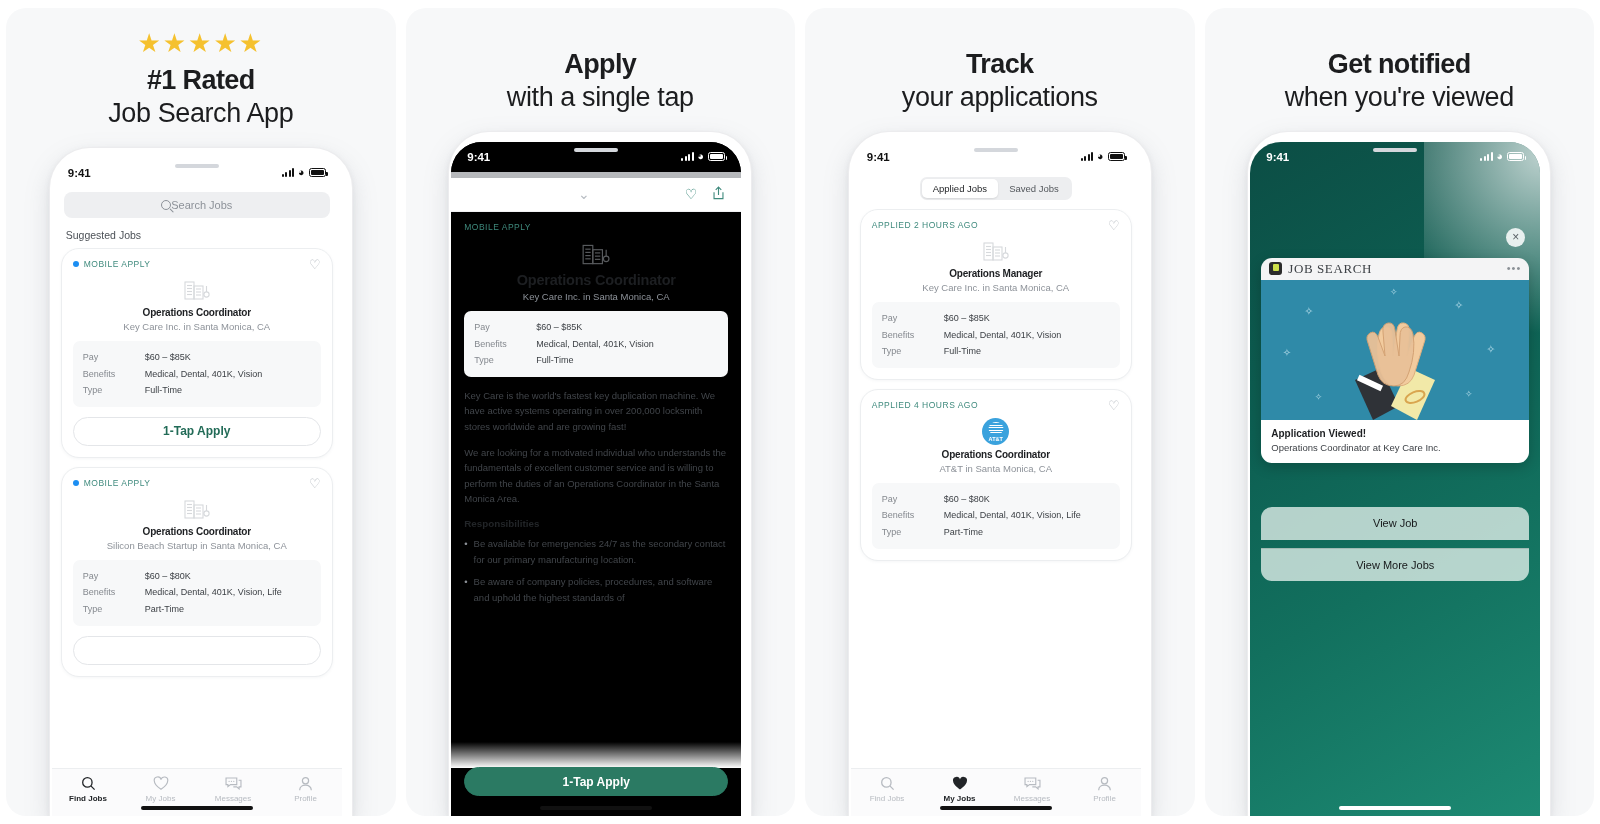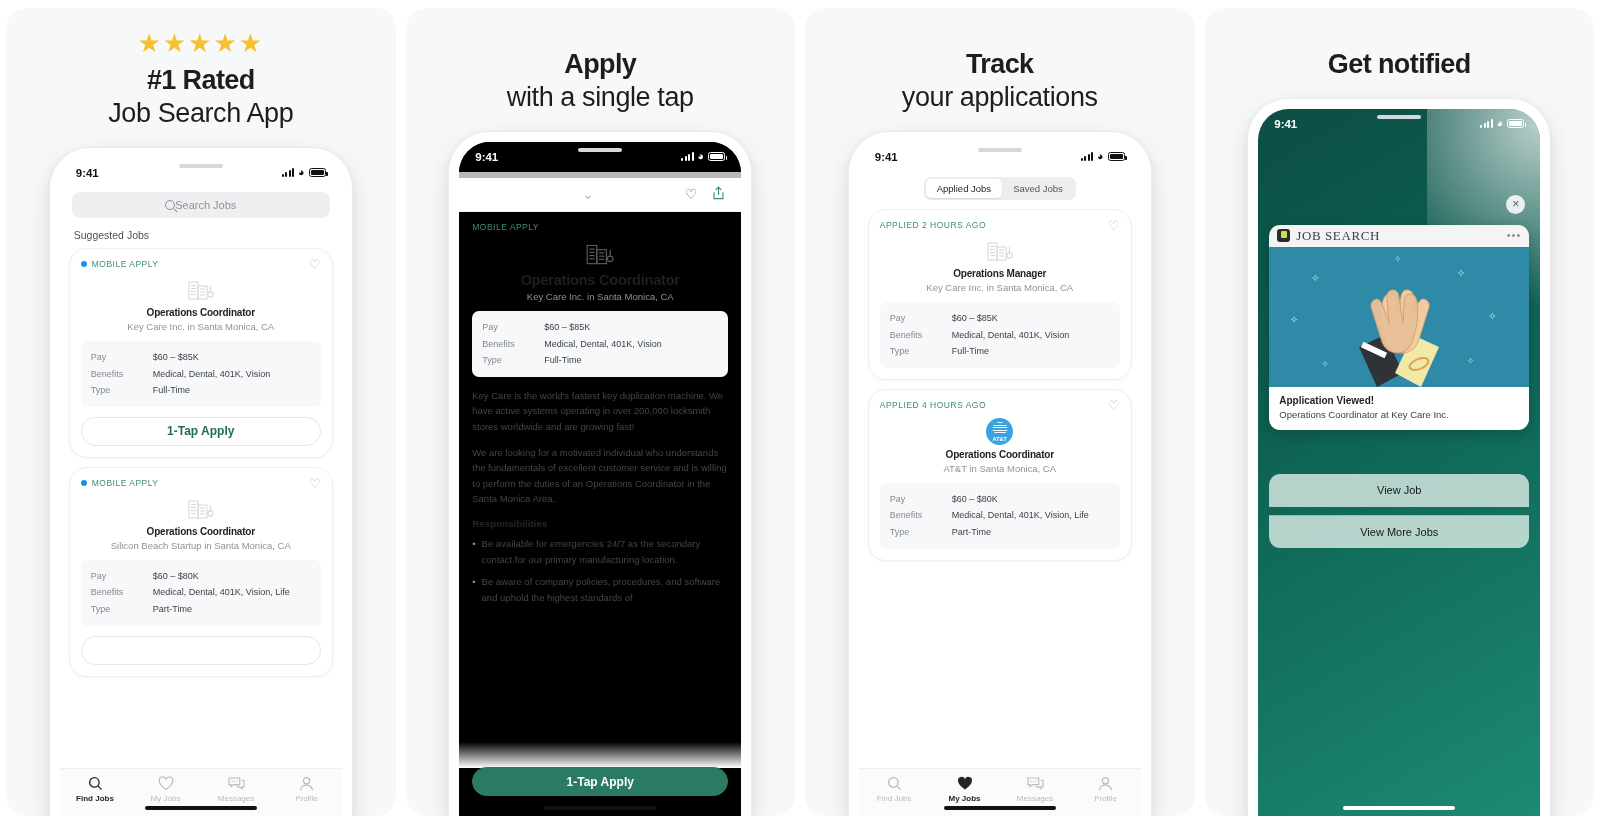--- a/index.html
+++ b/index.html
@@ -38,21 +38,21 @@
 
   
   .phone {
     position: relative;
     width: 302px;
     flex: 1 1 auto;
     margin-top: 18px;
     background: #ffffff;
     border-radius: 40px 40px 0 0;
     box-shadow: 0 0 0 1px #ececee, 0 10px 26px rgba(120,125,135,.22), 0 2px 6px rgba(120,125,135,.14);
-    padding: 10px 10px 0 10px;
+    padding: 10px 10px 0 2px;
   }
   .screen {
     position: relative;
     width: 100%; height: 100%;
     border-radius: 31px 31px 0 0;
     overflow: hidden;
     background: #ffffff;
     display: flex;
     flex-direction: column;
   }
@@ -602,20 +602,21 @@
           </div>
         </div>
         <div class="homebar"></div>
       </div>
     </div>
   </div>
 
   <div class="panel p4">
     <div class="head-wrap">
       <div class="head1">Get notified</div>
+      <div class="head2">when you're viewed</div>
     </div>
 
     <div class="phone">
       <div class="screen s4">
         <div class="statusbar light">
           <div class="speaker" style="background:#d4d7dc;"></div>
           <span>9:41</span>
           <span class="statusicons">
             <span class="bars">
                 <i></i>

